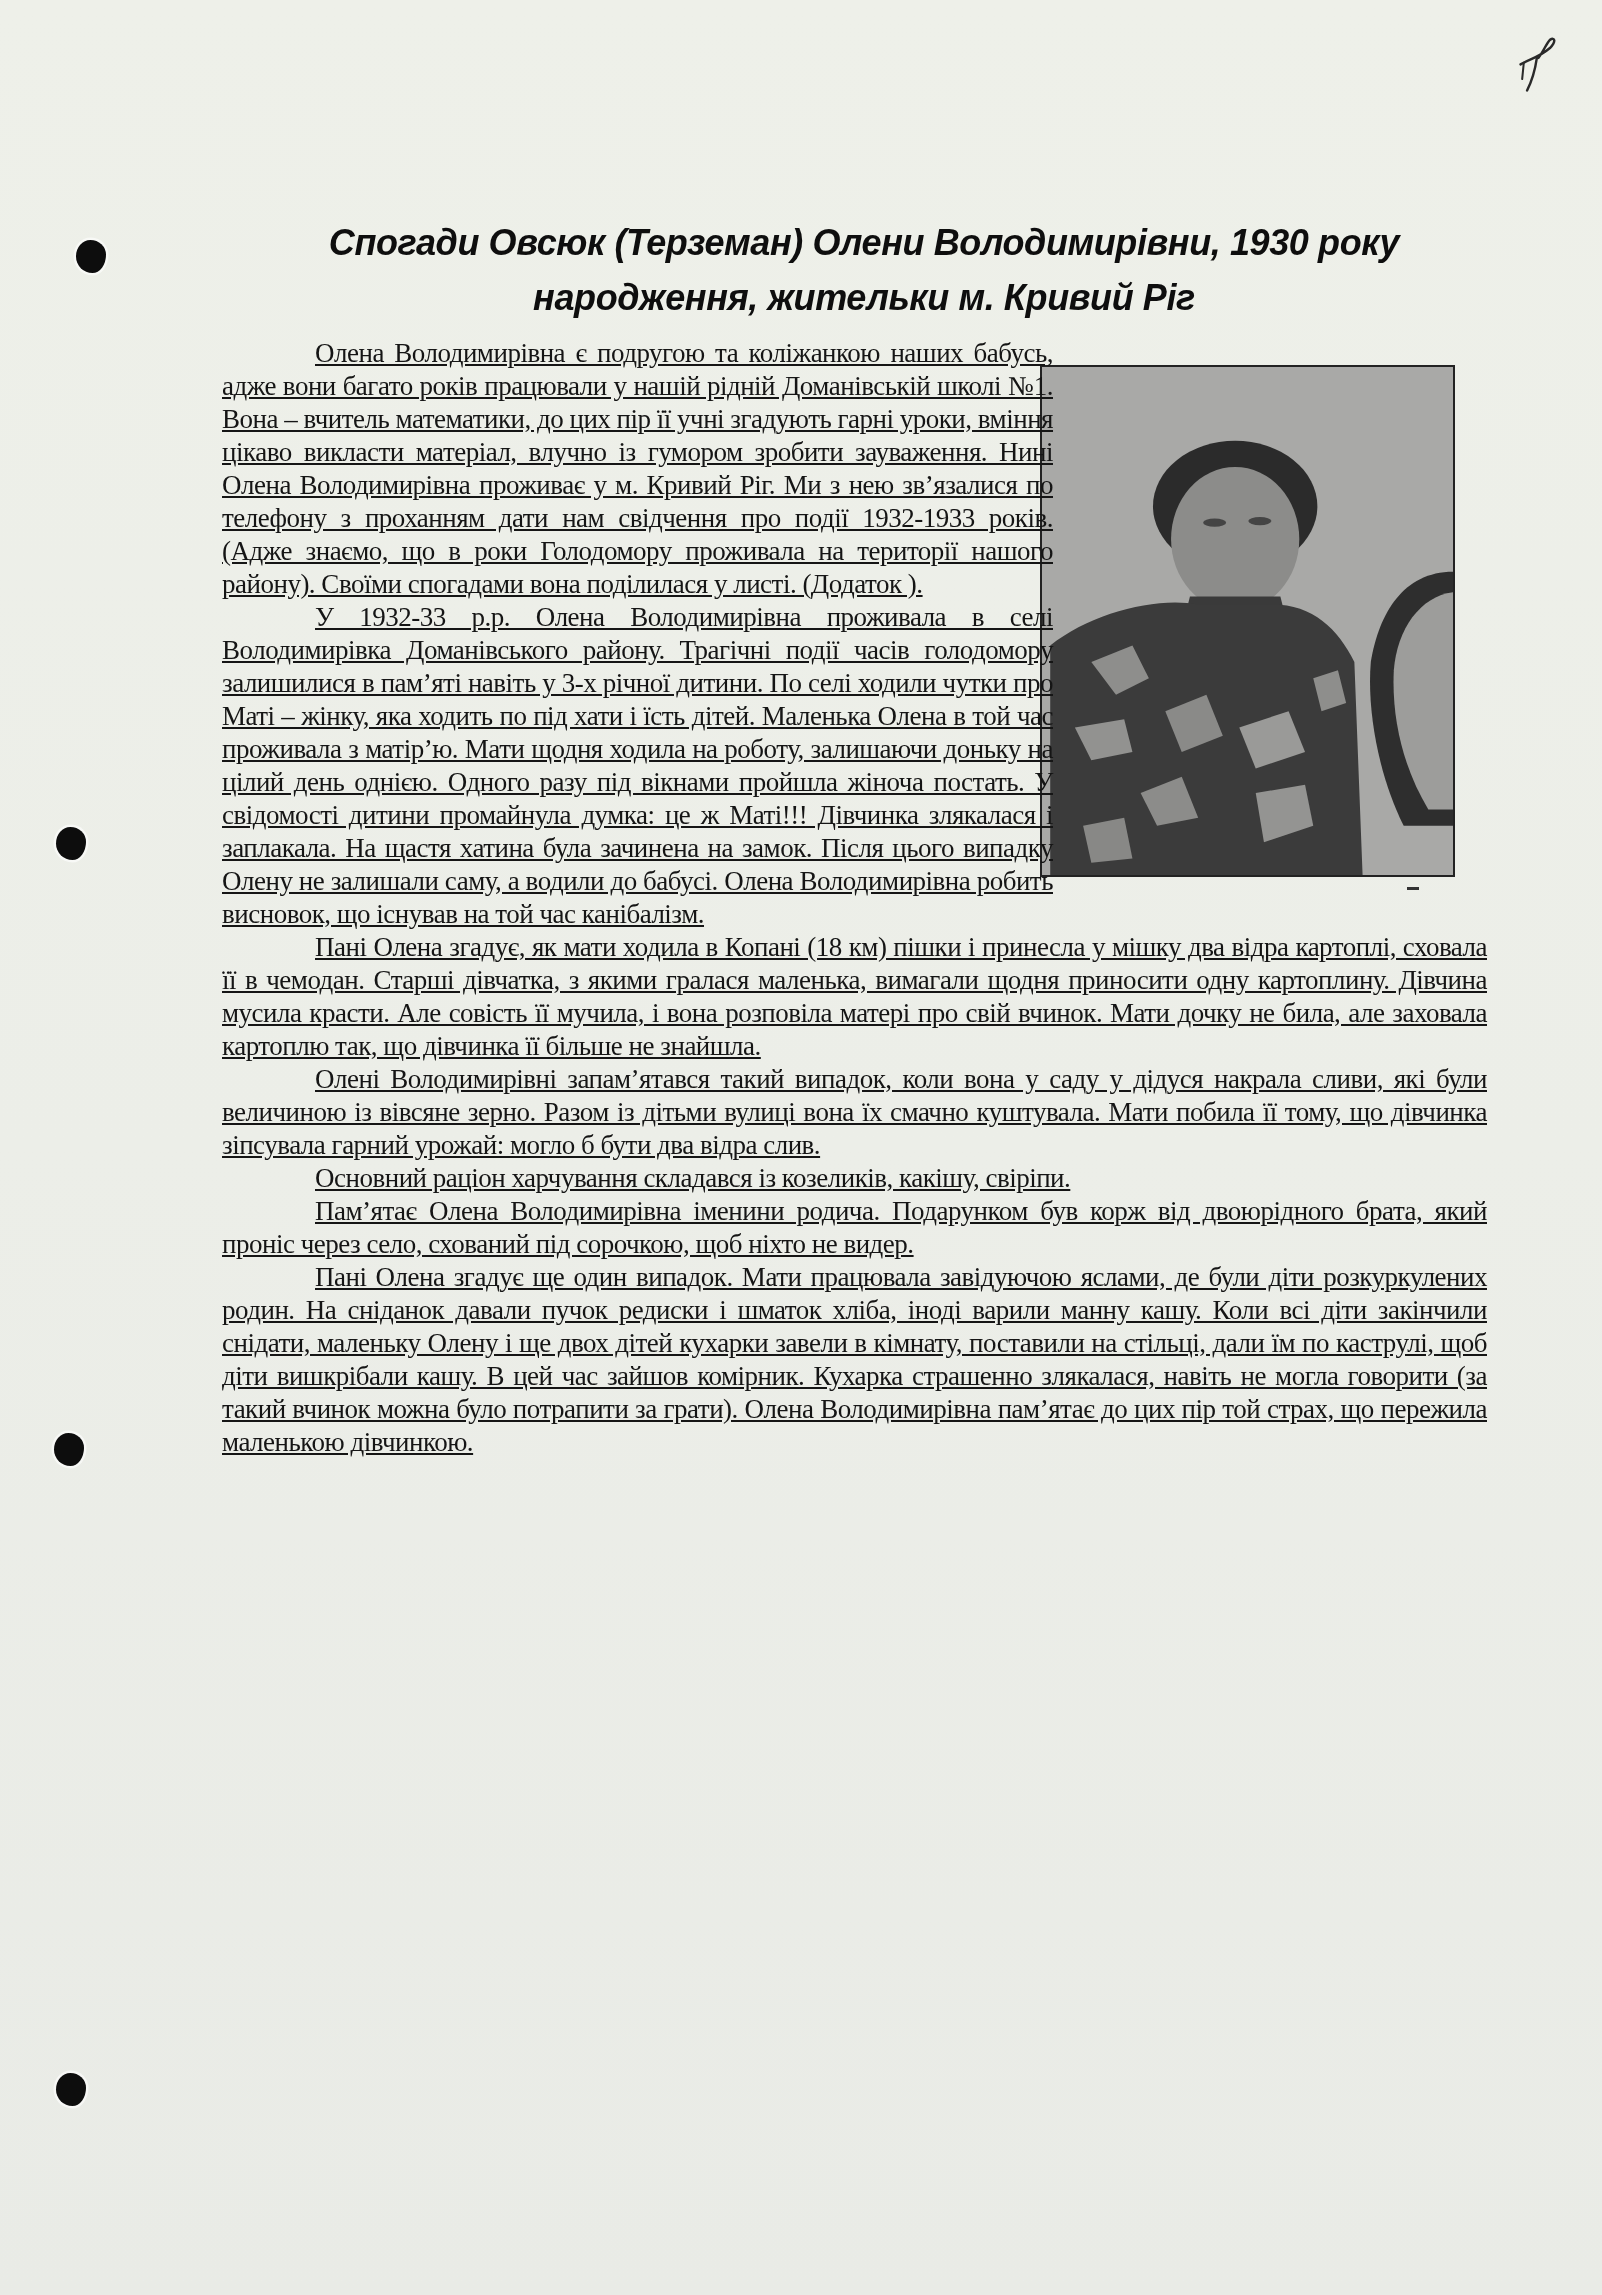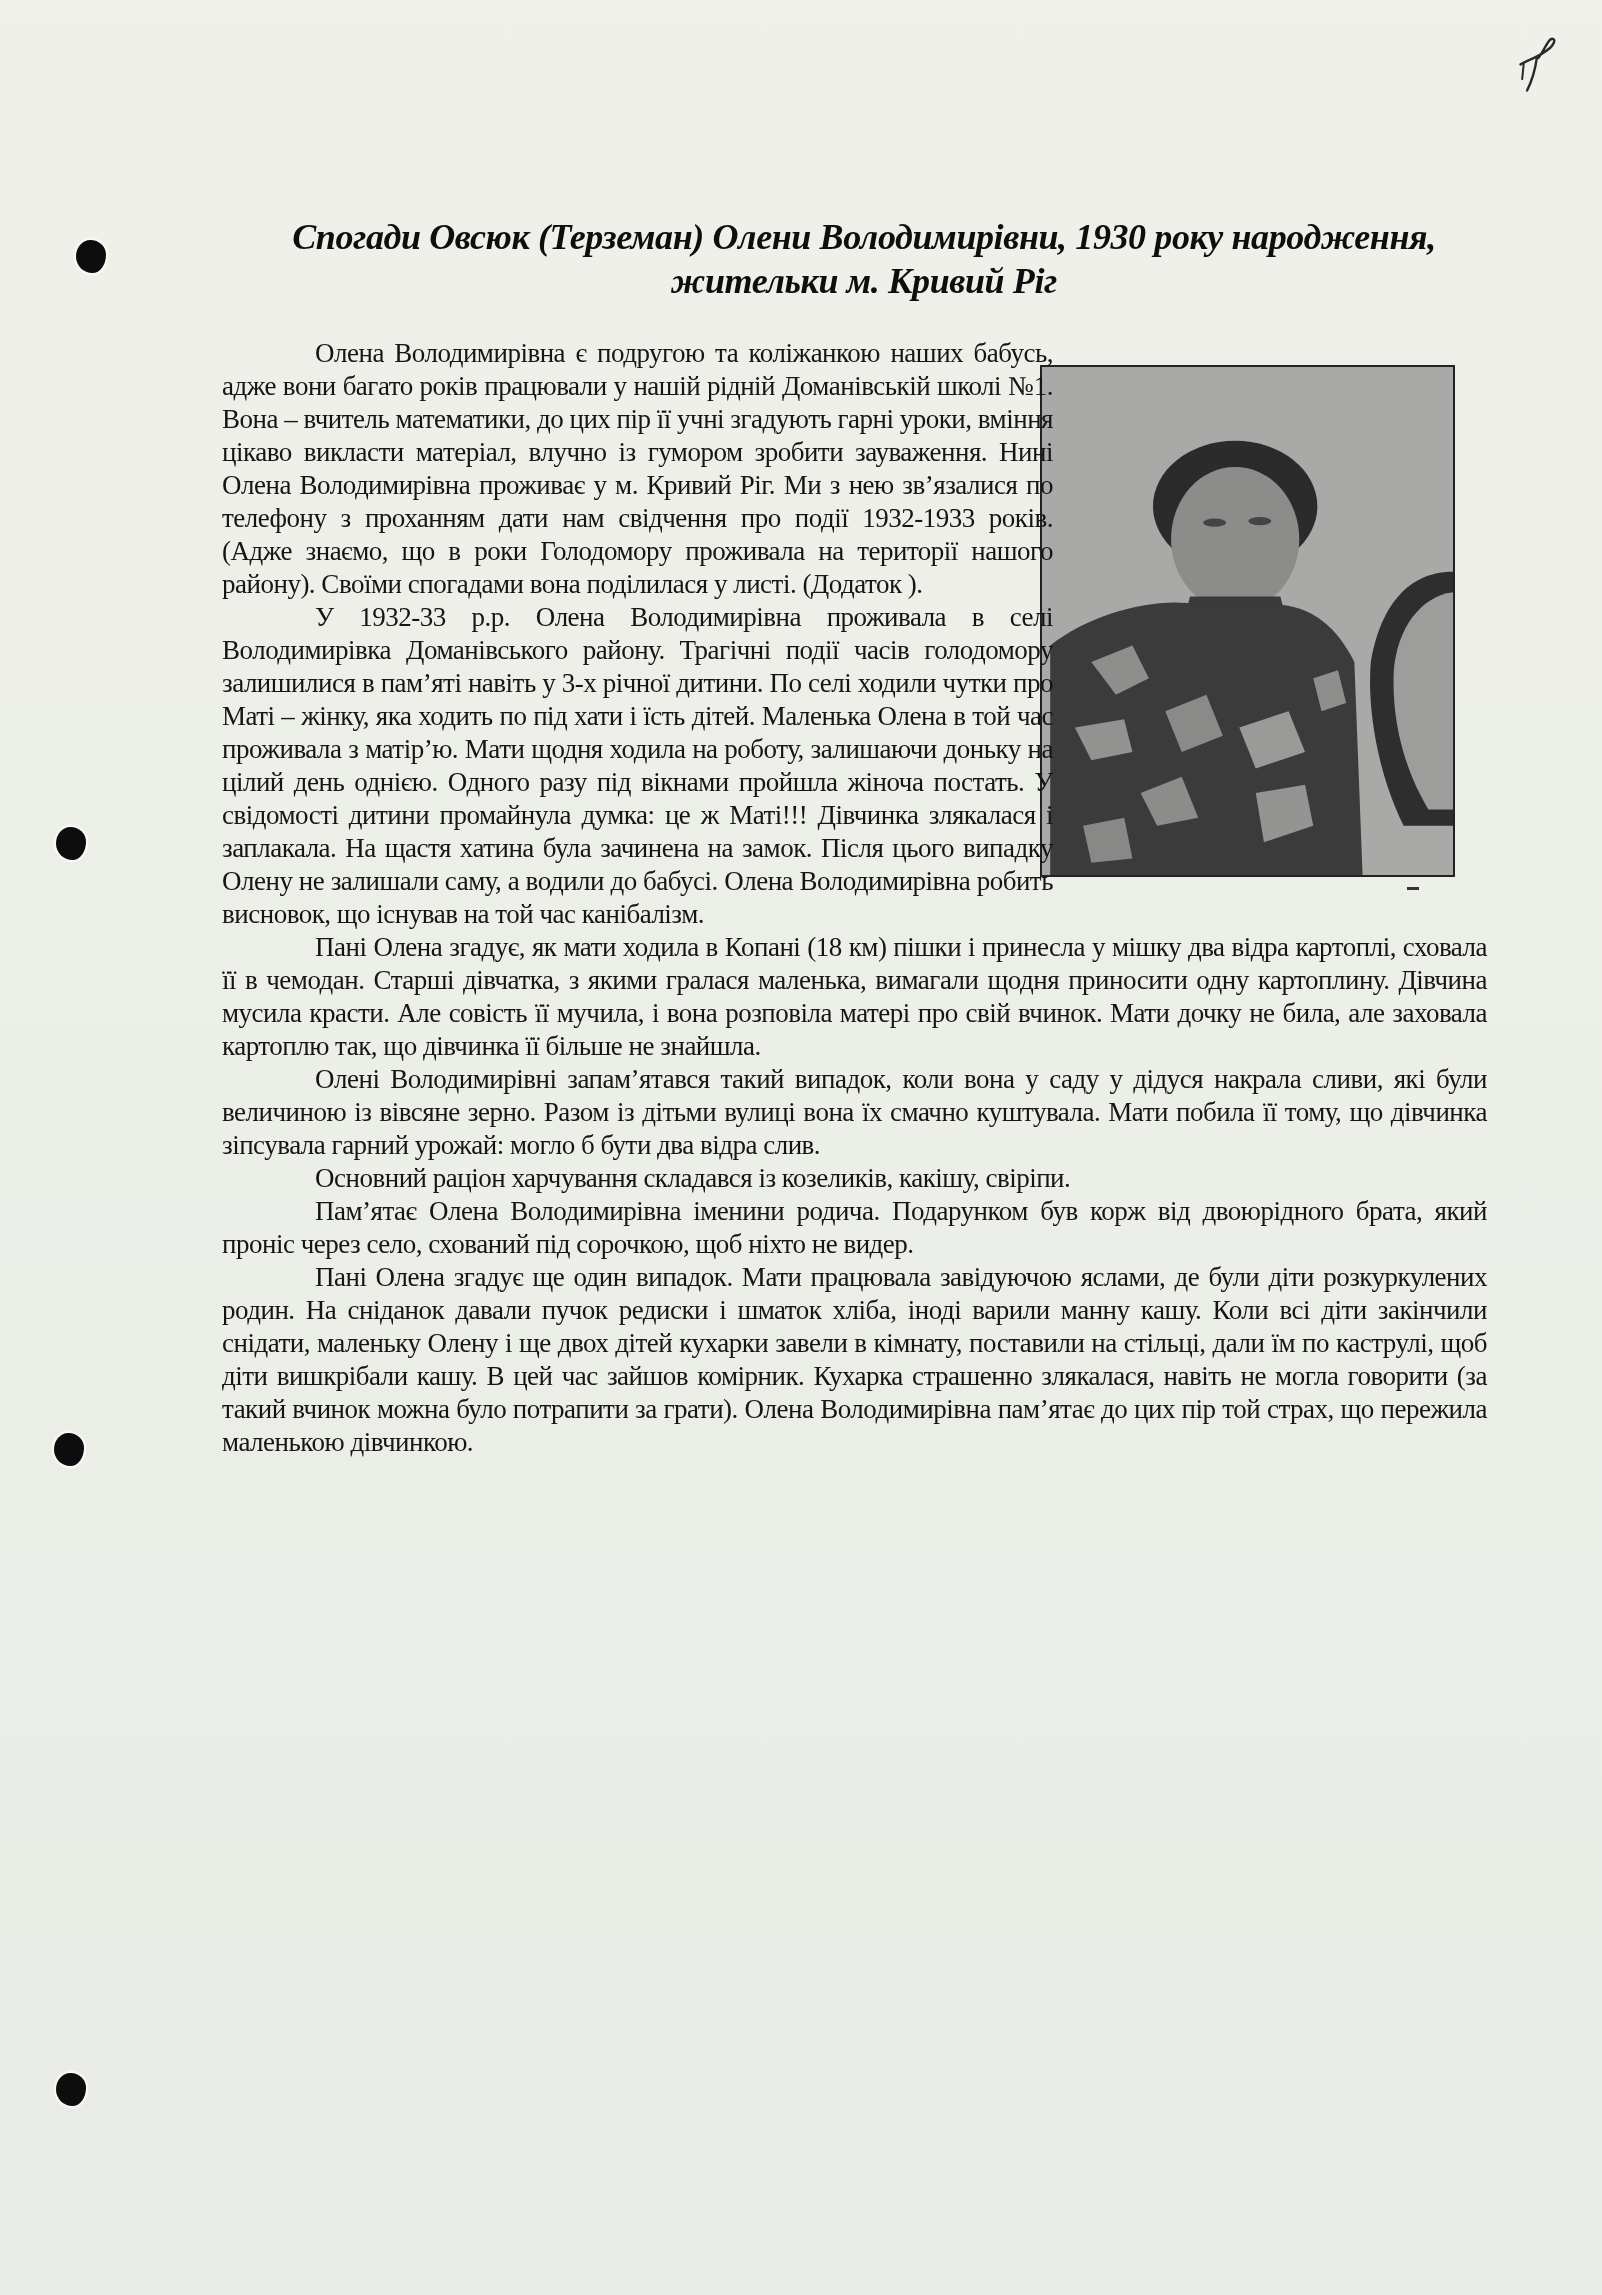--- a/index.html
+++ b/index.html
@@ -28,25 +28,25 @@
     .page-number-mark {
       position: absolute;
       left: 1514px; top: 33px;
       width: 49px; height: 66px;
     }
     .title {
       position: absolute;
       left: 247px; top: 191px;
       width: 1234px;
       text-align: center;
-      font-family: Liberation Serif, serif;
+      font-family: Liberation Sans, sans-serif;
       font-weight: bold;
       font-style: italic;
       font-size: 36px;
-      line-height: 44px;
+      line-height: 55px;
       letter-spacing: -0.4px;
       color: #0e0e0e;
     }
     .photo {
       position: absolute;
       left: 1040px; top: 365px;
       width: 415px; height: 512px;
       border: 2.5px solid #222;
       box-sizing: border-box;
       overflow: hidden;
@@ -63,20 +63,21 @@
     .body-text {
       position: absolute;
       left: 222px; top: 337px;
       width: 1265px;
       font-size: 27px;
       line-height: 33px;
       text-align: justify;
       letter-spacing: -0.5px;
       word-spacing: 0px;
       color: #151515;
+      text-decoration: underline;
     }
     .body-text p {
       margin: 0;
       text-indent: 93px;
     }
     .body-text p.no-indent { text-indent: 0; }
     .float-spacer {
       float: right;
       width: 411px;
       height: 559px;

